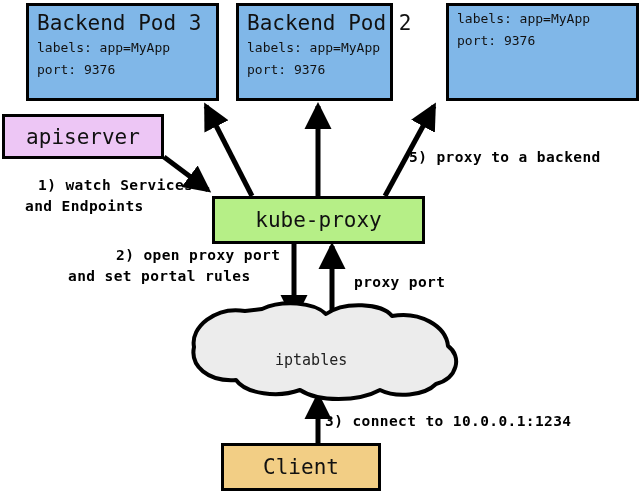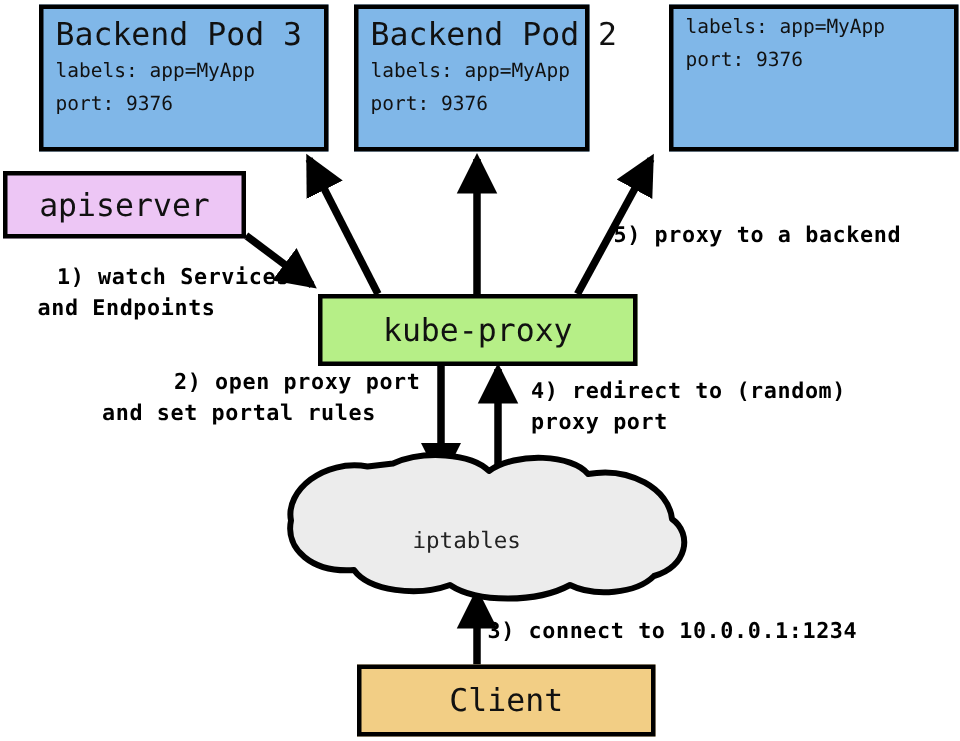--- a/index.html
+++ b/index.html
@@ -154,30 +154,29 @@
   <div class="node-box kubeproxy-box" style="left:212px; top:196px; width:213px; height:48px;">
     <div class="kubeproxy-label">kube-proxy</div>
   </div>
 
   <div class="node-box apiserver-box" style="left:2px; top:114px; width:162px; height:45px;">
     <div class="apiserver-label">apiserver</div>
   </div>
 
   <div class="cloud-label" style="left:275px; top:340px;">iptables</div>
 
-  <div class="node-box client-box" style="left:238px; top:443px; width:199px; height:48px;">
+  <div class="node-box client-box" style="left:221px; top:443px; width:160px; height:48px;">
     <div class="client-label">Client</div>
   </div>
 
   <div class="step-label" style="left:14px; top:175px;margin-left:24px;">1) watch Services</div>
   <div class="step-label" style="left:25px; top:196px;">and Endpoints</div>
 
   <div class="step-label" style="left:68px; top:245px;margin-left:48px;">2) open proxy port</div>
   <div class="step-label" style="left:68px; top:266px;">and set portal rules</div>
 
   <div class="step-label" style="left:325px; top:411px;">3) connect to 10.0.0.1:1234</div>
 
-  <div class="step-label" style="left:354px; top:251px;">4) redirect to (random)</div>
   <div class="step-label" style="left:354px; top:272px;">proxy port</div>
 
   <div class="step-label" style="left:409px; top:147px;">5) proxy to a backend</div>
 
 </div>
 
 </body></html>

